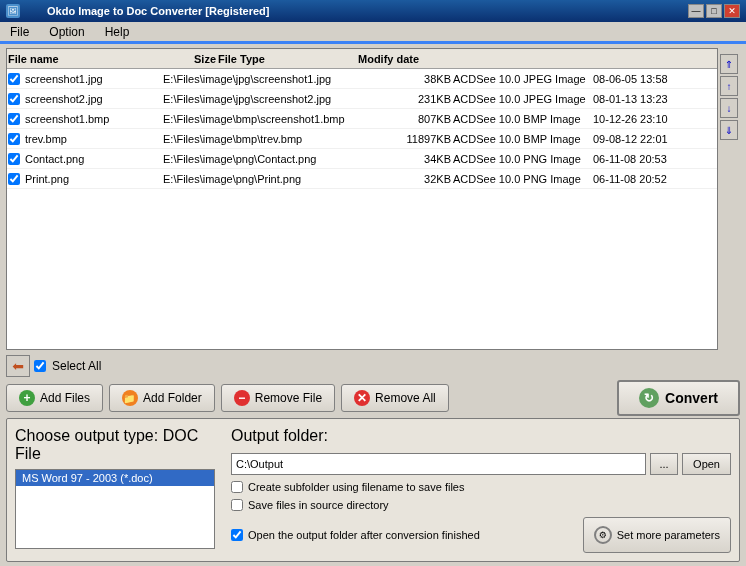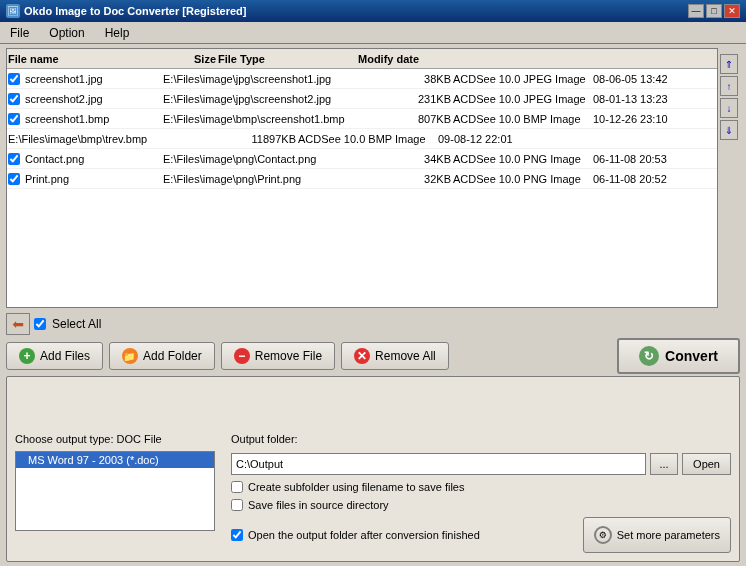--- a/index.html
+++ b/index.html
@@ -33,20 +33,21 @@
       background: #4a8fcb;
       border-radius: 2px;
       display: flex;
       align-items: center;
       justify-content: center;
       font-size: 9px;
     }
     .title-text {
       font-size: 11px;
       font-weight: bold;
+      margin-left: 23px;
     }
     .title-controls {
       display: flex;
       gap: 2px;
     }
     .title-btn {
       width: 16px;
       height: 14px;
       background: #c0c0c0;
       border: 1px solid #888;
@@ -55,21 +56,21 @@
       justify-content: center;
       font-size: 9px;
       cursor: pointer;
       color: #000;
     }
     .title-btn.close { background: #d04030; color: white; }
 
     
     .menu-bar {
       background: #d4d0c8;
-      border-bottom: 1px solid #3b82f6;
+      border-bottom: 3px solid #3b82f6;
       height: 22px;
       display: flex;
       align-items: center;
       padding: 0 4px;
       gap: 8px;
     }
     .menu-item {
       padding: 2px 6px;
       cursor: pointer;
       font-size: 12px;
@@ -264,32 +265,31 @@
       gap: 4px;
       width: 200px;
     }
     .output-folder-section {
       flex: 1;
       display: flex;
       flex-direction: column;
       gap: 6px;
     }
     .section-label {
-      font-size: 11px;
+      font-size: 16px;
       margin-bottom: 2px;
-      margin-top: 48px;
     }
     .type-listbox {
       border: 1px solid #7b7b7b;
       background: white;
       height: 80px;
       overflow-y: auto;
     }
     .type-listbox-item {
-      padding: 2px 12px;
+      padding: 2px 6px;
       font-size: 11px;
       cursor: pointer;
     }
     .type-listbox-item.selected {
       background: #316ac5;
       color: white;
     }
     .folder-row {
       display: flex;
       align-items: center;
@@ -388,21 +388,21 @@
 
       <div class="file-table-body" id="file-table-body">
       <div class="file-row">
       <div class="col col-name">
         <input type="checkbox" class="file-checkbox" checked="" style="">
         <span>screenshot1.jpg</span>
       </div>
       <div class="col col-path">E:\Files\image\jpg\screenshot1.jpg</div>
       <div class="col col-size">38KB</div>
       <div class="col col-type">ACDSee 10.0 JPEG Image</div>
-      <div class="col col-date">08-06-05 13:42</div>
+      <div class="col col-date">08-06-05 13:58</div>
     </div>
           <div class="file-row">
       <div class="col col-name">
         <input type="checkbox" class="file-checkbox" checked="" style="">
         <span>screenshot2.jpg</span>
       </div>
       <div class="col col-path">E:\Files\image\jpg\screenshot2.jpg</div>
       <div class="col col-size">231KB</div>
       <div class="col col-type">ACDSee 10.0 JPEG Image</div>
       <div class="col col-date">08-01-13 13:23</div>
@@ -411,20 +411,24 @@
       <div class="col col-name">
         <input type="checkbox" class="file-checkbox" checked="" style="">
         <span>screenshot1.bmp</span>
       </div>
       <div class="col col-path">E:\Files\image\bmp\screenshot1.bmp</div>
       <div class="col col-size">807KB</div>
       <div class="col col-type">ACDSee 10.0 BMP Image</div>
       <div class="col col-date">10-12-26 23:10</div>
     </div>
           <div class="file-row">
+      <div class="col col-name">
+        <input type="checkbox" class="file-checkbox" checked="" style="">
+        <span>trev.bmp</span>
+      </div>
       <div class="col col-path">E:\Files\image\bmp\trev.bmp</div>
       <div class="col col-size">11897KB</div>
       <div class="col col-type">ACDSee 10.0 BMP Image</div>
       <div class="col col-date">09-08-12 22:01</div>
     </div>
           <div class="file-row">
       <div class="col col-name">
         <input type="checkbox" class="file-checkbox" checked="" style="">
         <span>Contact.png</span>
       </div>

